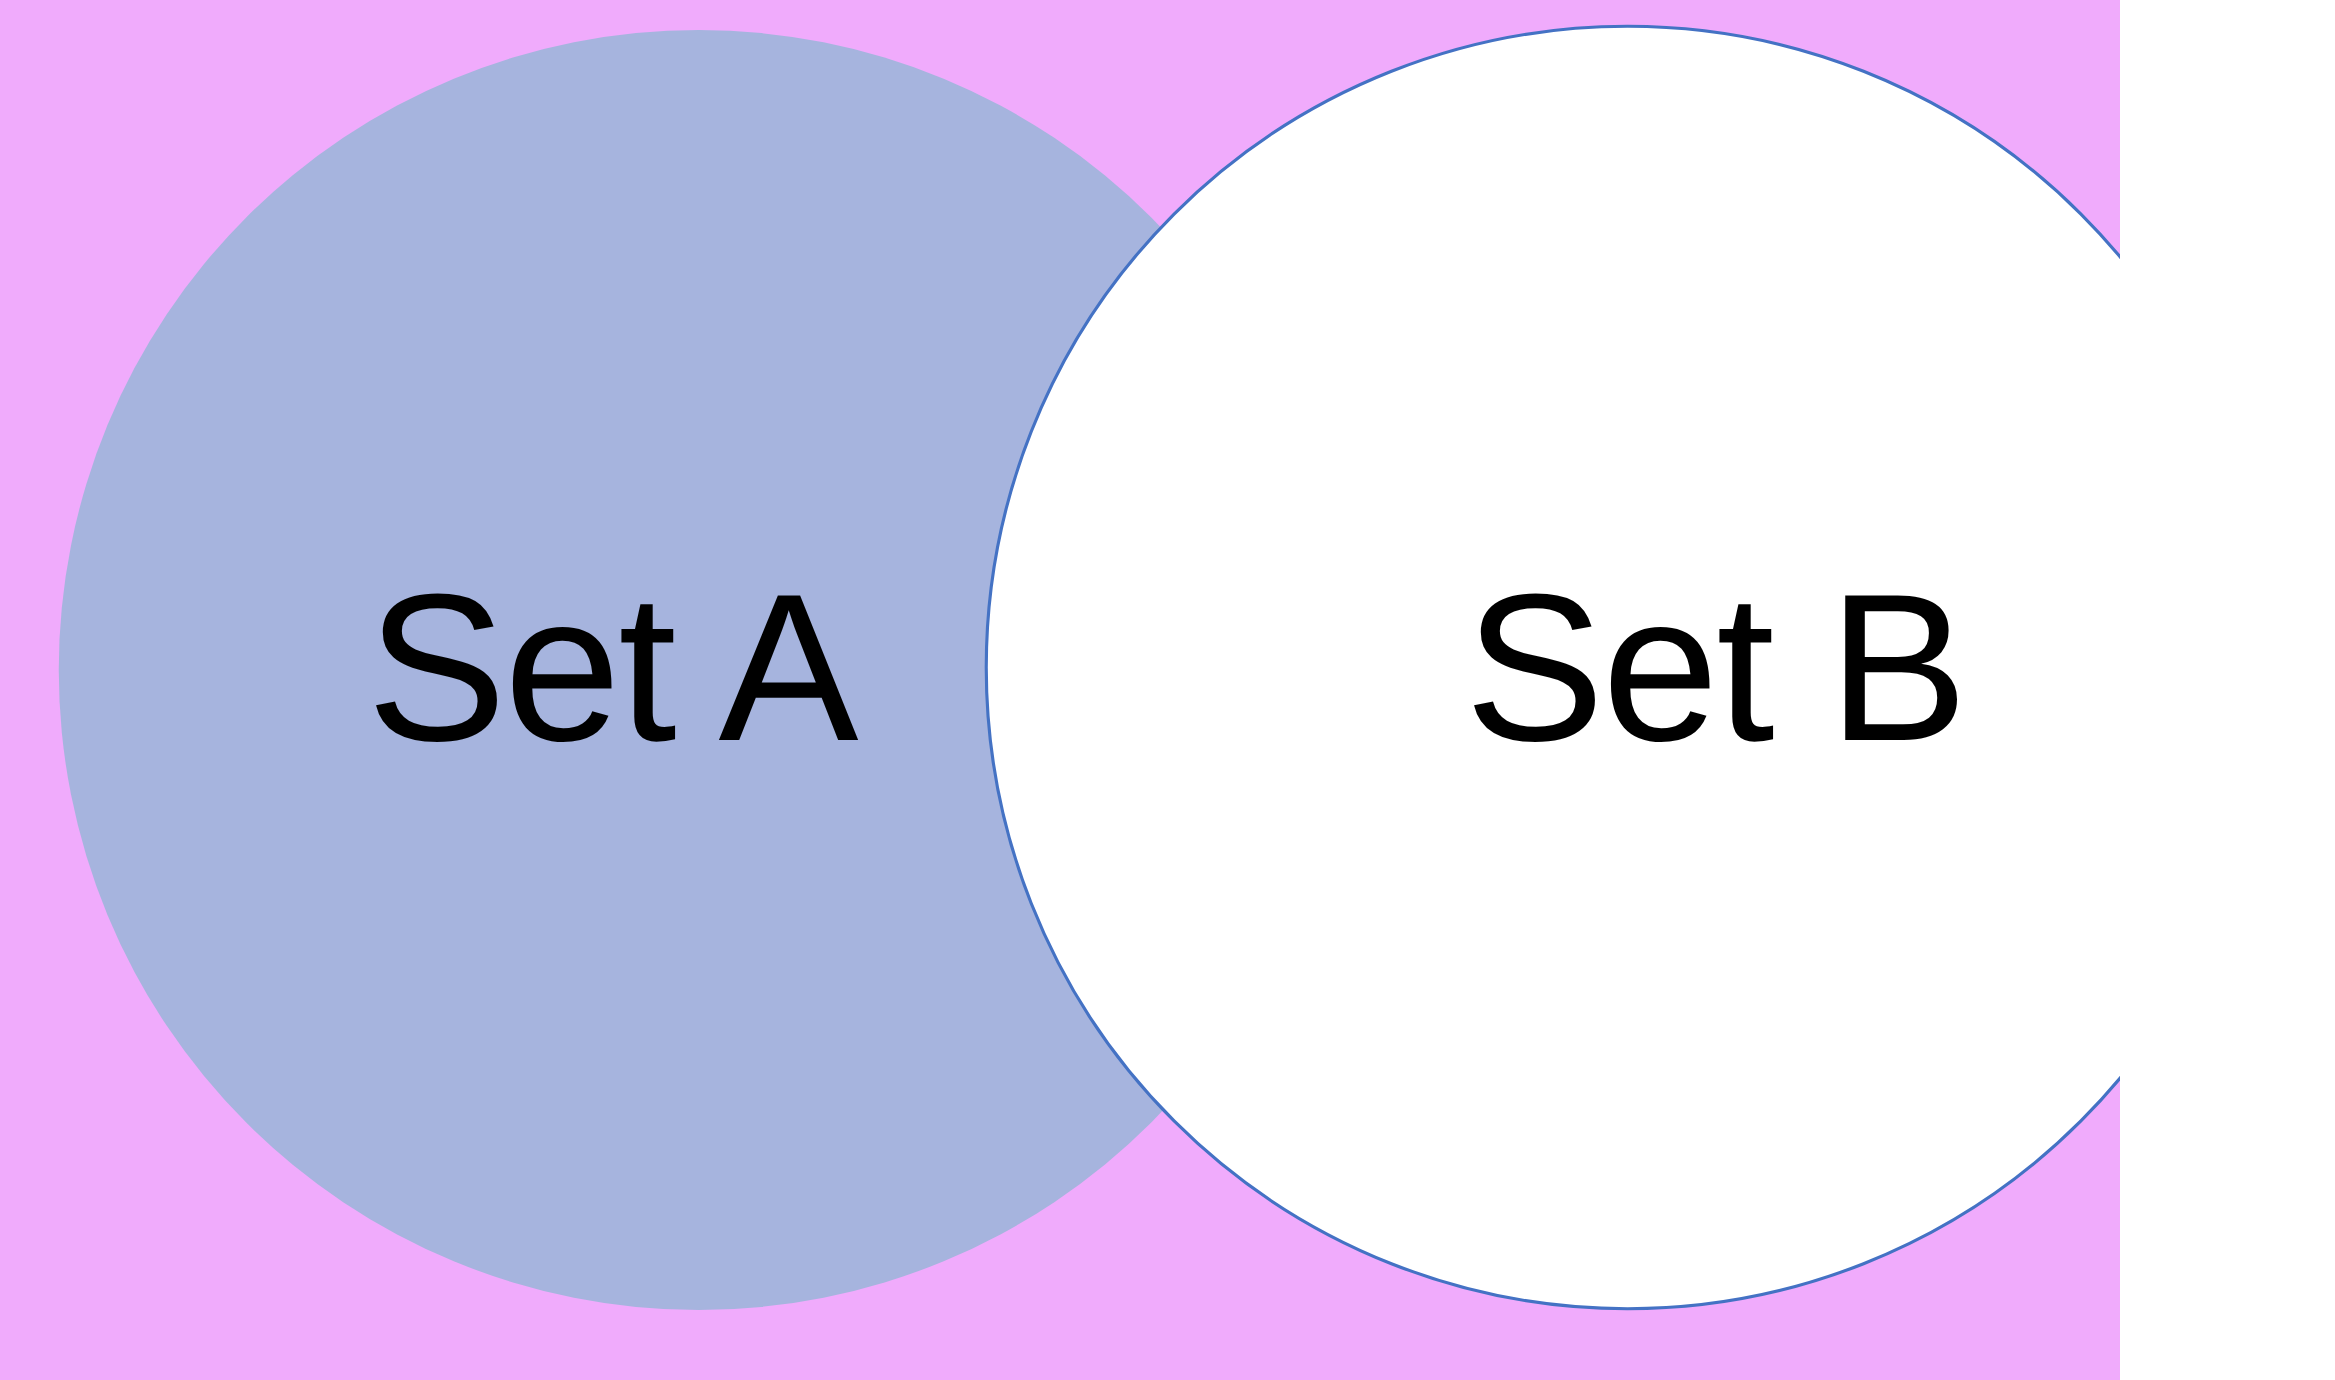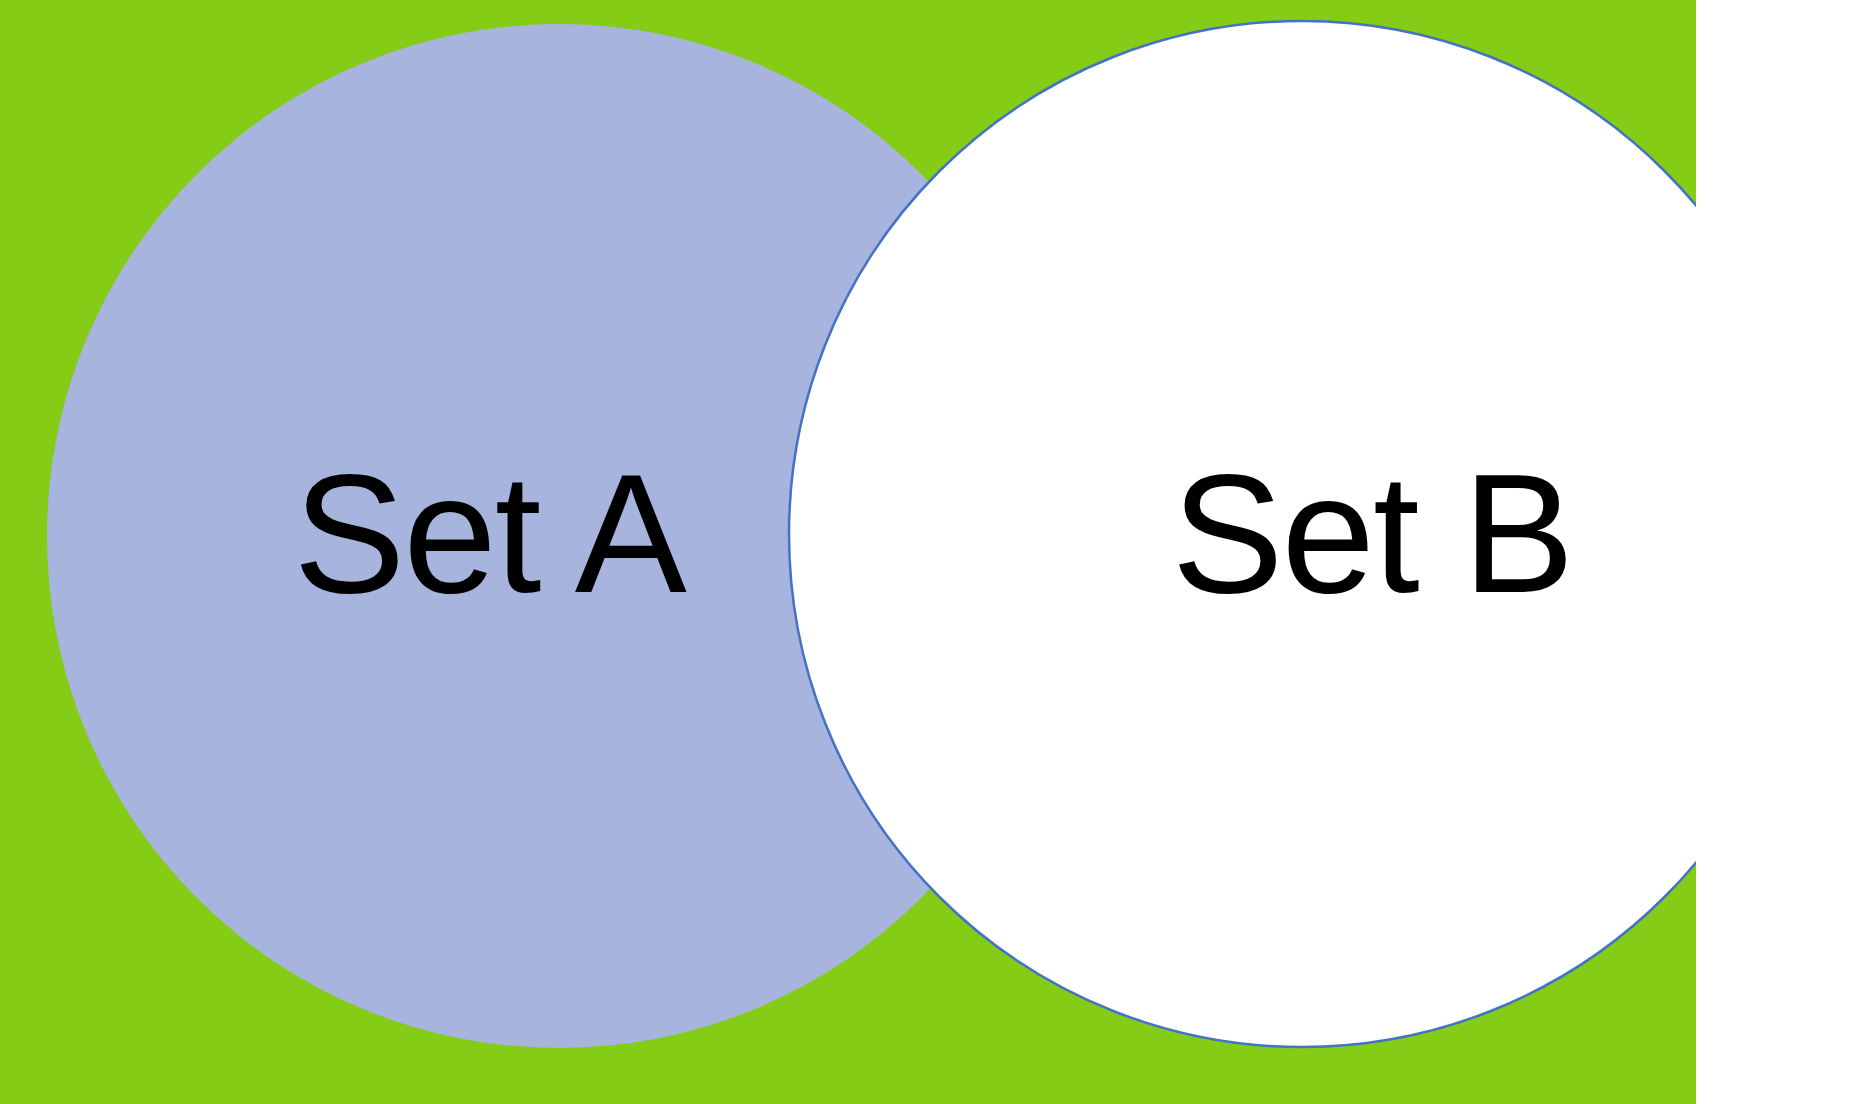--- a/index.html
+++ b/index.html
@@ -4,21 +4,21 @@
 <style>
   html, body {
     margin: 0;
     padding: 0;
     background: #ffffff;
   }
   .canvas {
     position: relative;
     width: 1696px;
     height: 1104px;
-    background: #84cc16;
+    background: #f0abfc;
     overflow: hidden;
   }
   .venn-svg {
     display: block;
     width: 1868px;
     height: 1104px;
   }
   .set-label {
     font-family: "Liberation Sans", sans-serif;
     font-size: 168px;

